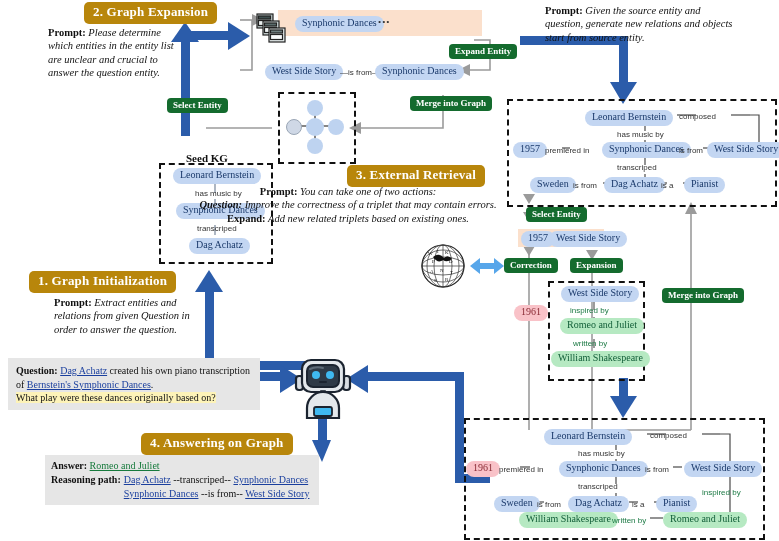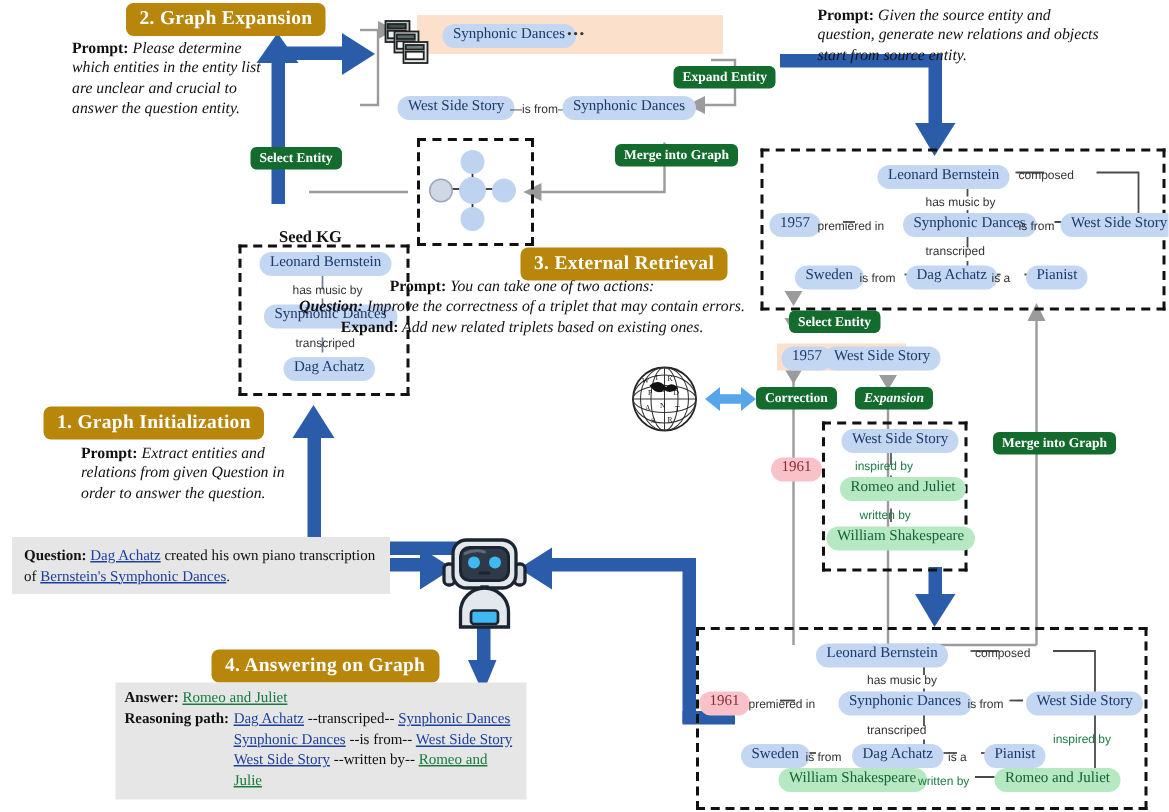--- a/index.html
+++ b/index.html
@@ -27,21 +27,21 @@
              font-family:"Liberation Serif",serif;}
   
   .dash{border:2px dashed #111;}
   
   .peach{background:#fbe0cc;}
   .grey-box{background:#e6e6e6;}
   .qtext{font-size:10px;line-height:1.35;}
   .u-blue{color:#1a3f9e;text-decoration:underline;}
   .u-green{color:#167a3c;text-decoration:underline;}
   .hl{background:#fdf3b8;}
-  .ansbox{font-size:10px;line-height:1.38;margin-left:32px;}
+  .ansbox{font-size:10px;line-height:1.38;}
   .ansbox b{font-weight:bold;}
   svg{display:block;overflow:visible;}
 </style>
 </head>
 <body>
 
 <svg class="abs" style="left:0;top:0;width:779px;height:541px;pointer-events:none;">
   <g stroke="#9b9b9b" stroke-width="1.6" fill="none">
 
     <path d="M240,20 L252,20"></path>
@@ -256,21 +256,21 @@
   </g>
 </svg>
 
 <div class="abs greenpill" style="left:526px;top:207px;">Select Entity</div>
 
 <div class="abs peach" style="left:518px;top:229px;width:86px;height:18px;"></div>
 <div class="abs chip" style="left:521px;top:231px;">1957</div>
 <div class="abs chip" style="left:549px;top:231px;">West Side Story</div>
 
 <div class="abs greenpill" style="left:504px;top:258px;">Correction</div>
-<div class="abs greenpill" style="left:570px;top:258px;font-style:italic;">Expansion</div>
+<div class="abs greenpill" style="left:570px;top:258px;">Expansion</div>
 
 <div class="abs chip pink" style="left:514px;top:305px;">1961</div>
 
 <div class="abs dash" style="left:548px;top:281px;width:93px;height:96px;"></div>
 <svg class="abs" style="left:548px;top:281px;width:93px;height:96px;">
   <g stroke="#4a4a4a" stroke-width="1.1">
     <line x1="46" y1="20" x2="46" y2="29"></line>
       <line x1="46" y1="36" x2="46" y2="45"></line>
     <line x1="46" y1="58" x2="46" y2="67"></line>
       <line x1="46" y1="74" x2="46" y2="83"></line>
@@ -286,20 +286,21 @@
 
 <div class="abs banner" style="left:30px;top:272px;">1. Graph Initialization</div>
 <div class="abs prompt" style="left:54px;top:296px;width:150px;">
   <b>Prompt:</b>
   <i>Extract entities and relations from given Question in order to answer the question.</i>
 </div>
 
 <div class="abs grey-box qtext" style="left:8px;top:358px;width:236px;padding:6px 8px 5px 8px;">
   <b>Question:</b>
   <span class="u-blue">Dag Achatz</span><span> created his own piano transcription of </span><span class="u-blue">Bernstein's Symphonic Dances</span><span>.</span><br>
+  <span class="hl">What play were these dances originally based on?</span>
 </div>
 
 <svg class="abs" style="left:292px;top:352px;width:62px;height:72px;">
   <g stroke="#1b2430" stroke-width="2.2" fill="#d8dde2" stroke-linejoin="round">
     <rect x="4" y="24" width="7" height="14" rx="3"></rect>
     <rect x="51" y="24" width="7" height="14" rx="3"></rect>
     <rect x="10" y="8" width="42" height="32" rx="9" fill="#e3e8ec"></rect>
   </g>
   <rect x="15" y="13" width="32" height="22" rx="6" fill="#2e3a47" stroke="#1b2430" stroke-width="2"></rect>
   <path d="M18,17 q6,-3 13,-1" stroke="#5d6b78" stroke-width="2" fill="none" stroke-linecap="round"></path>
@@ -323,25 +324,20 @@
     <div style="margin-left:3px;">
       <div>
         <span class="u-blue">Dag Achatz</span>
         <span>--transcriped--</span>
         <span class="u-blue">Synphonic Dances</span>
       </div>
       <div>
         <span class="u-blue">Synphonic Dances</span>
         <span>--is from--</span>
         <span class="u-blue">West Side Story</span>
-      </div>
-      <div>
-        <span class="u-blue">West Side Story</span>
-        <span>--written by--</span>
-        <span class="u-green">Romeo and Julie</span>
       </div>
     </div>
   </div>
 </div>
 
 <div class="abs dash" style="left:464px;top:418px;width:297px;height:118px;"></div>
 <svg class="abs" style="left:464px;top:418px;width:297px;height:118px;">
   <g stroke="#4a4a4a" stroke-width="1.2" fill="none">
     <line x1="152" y1="22" x2="152" y2="32"></line>
     <line x1="152" y1="41" x2="152" y2="50"></line>

